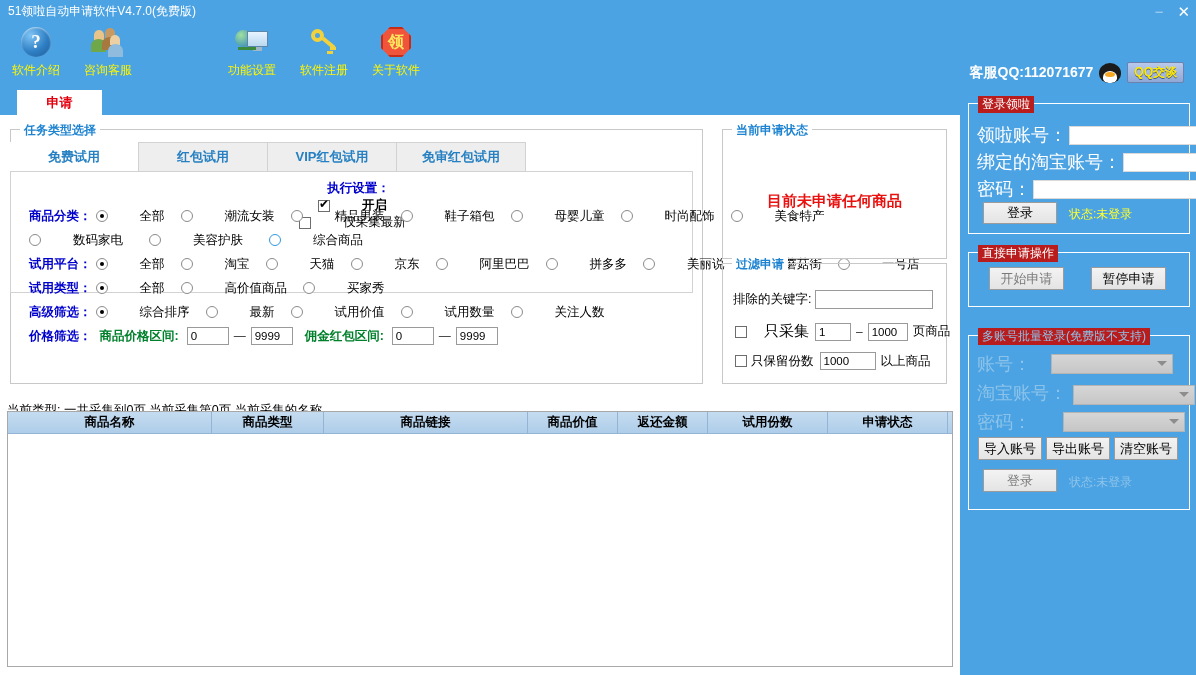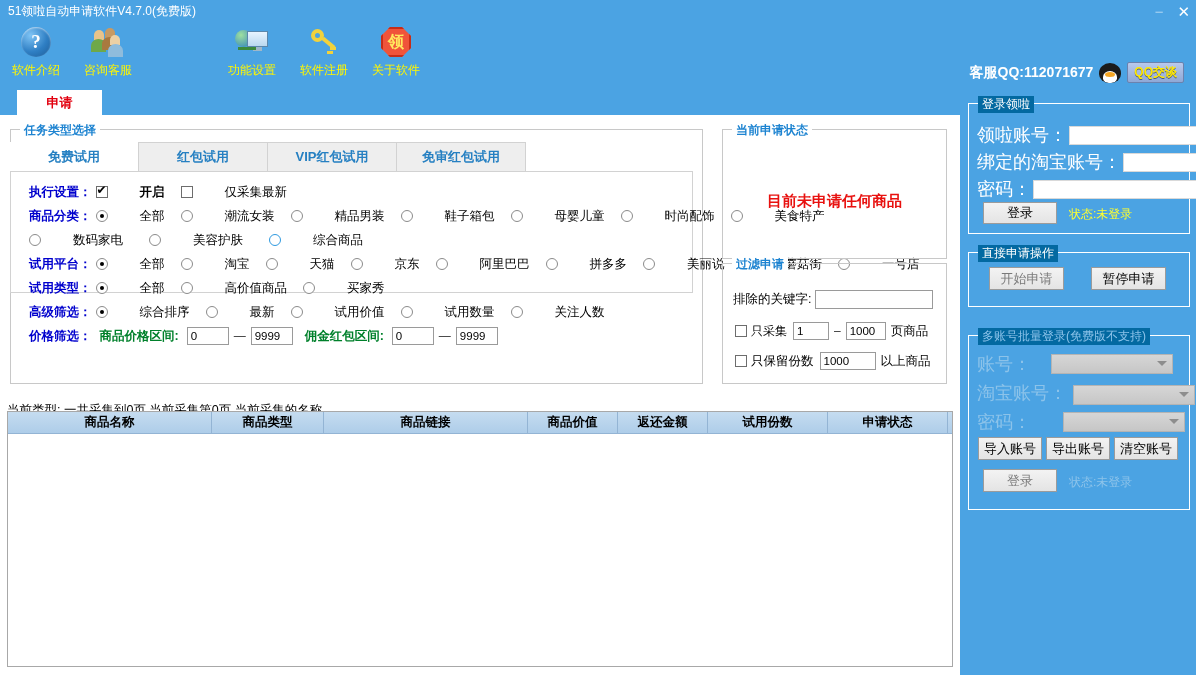--- a/index.html
+++ b/index.html
@@ -199,21 +199,21 @@
     overflow: hidden; white-space: nowrap;
   }
   #gridbody { height: 232px; background: #ffffff; }
 
   
   .sb-group {
     position: absolute; border: 1px solid #ffffff;
   }
   .sb-title {
     position: absolute; top: -8px; left: 9px;
-    background: #0369a1; padding: 0 4px;
+    background: #b91c1c; padding: 0 4px;
     color: #ffffff; font-size: 12px; white-space: nowrap;
   }
   .sb-title.dim { color: #8cc3ea; }
   .sb-label { color: #ffffff; font-size: 18px; white-space: nowrap; }
   .sb-label.dim { color: #8cc3ea; }
   .sb-input {
     background: #ffffff; border: 1px solid #d9d9d9; height: 19px;
   }
   .btn {
     background: linear-gradient(#f3f3f3,#e4e4e4);
@@ -328,21 +328,21 @@
 
   <div id="tasktabs">
     <div class="tt active">免费试用</div>
     <div class="tt">红包试用</div>
     <div class="tt">VIP红包试用</div>
     <div class="tt">免审红包试用</div>
   </div>
 
   <div id="optpanel">
 
-    <div class="row" style="top:8px;padding-left:18px;">
+    <div class="row" style="top:8px;padding-left:18px;flex-direction:column;">
       <span class="rowlabel">执行设置：</span>
       <span class="opt bold">
         <span class="cb checked"></span>
         <span class="cap">开启</span>
       </span>
       <span class="opt">
         <span class="cb"></span>
         <span class="cap">仅采集最新</span>
       </span>
     </div>
@@ -495,21 +495,21 @@
   <div class="groupbox" style="left:722px;top:148px;width:225px;height:121px;">
     <div class="gb-title">过滤申请</div>
 
     <div style="position:absolute;left:10px;top:26px;display:flex;align-items:center;">
       <span style="font-size:12.5px;color:#000;white-space:nowrap;">排除的关键字:</span>
       <input class="txtin" style="width: 118px; margin-left: 4px; height: 19px;" value="">
     </div>
 
     <div style="position:absolute;left:12px;top:58px;display:flex;align-items:center;">
       <span class="cb"></span>
-      <span style="font-size:12px;margin-left:4px;white-space:nowrap;">只采集</span>
+      <span style="font-size:15px;margin-left:17px;white-space:nowrap;">只采集</span>
       <input class="txtin" style="width: 36px; margin-left: 6px;" value="1">
       <span class="dash">–</span>
       <input class="txtin" style="width: 40px;" value="1000">
       <span style="font-size:12.5px;margin-left:5px;white-space:nowrap;">页商品</span>
     </div>
 
     <div style="position:absolute;left:12px;top:88px;display:flex;align-items:center;">
       <span class="cb"></span>
       <span style="font-size:12.5px;margin-left:4px;white-space:nowrap;">只保留份数</span>
       <input class="txtin" style="width: 56px; margin-left: 6px;" value="1000">

